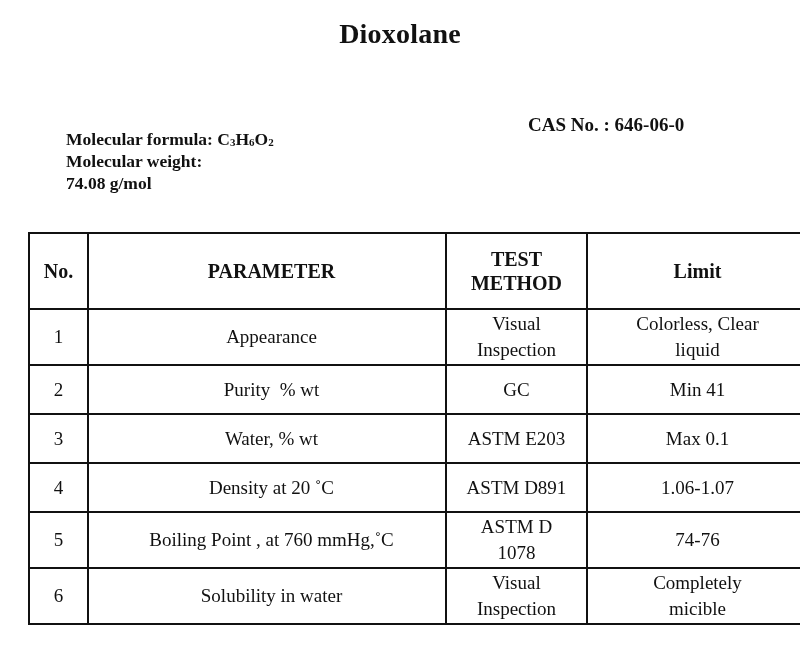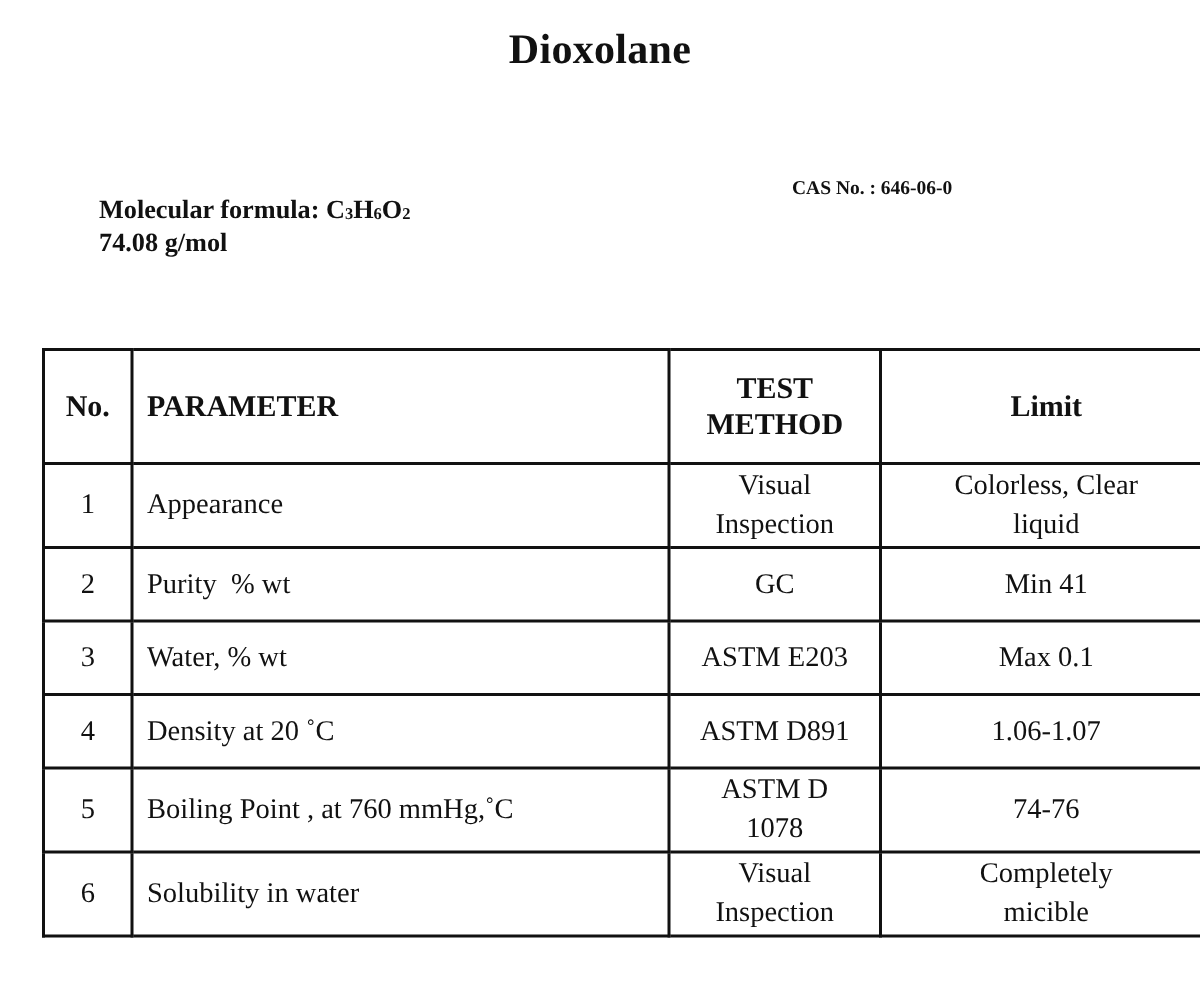--- a/index.html
+++ b/index.html
@@ -1,42 +1,43 @@
 <!DOCTYPE html>
 <html><head>
   <meta charset="utf-8">
   <style>
     html, body { margin: 0; padding: 0; background: #ffffff; }
     body { width: 800px; height: 662px; position: relative; overflow: hidden; color: #111; font-family: "Liberation Serif", "DejaVu Serif", serif; }
     .title { position: absolute; left: 0; top: 18px; width: 800px; text-align: center; font-size: 28px; font-weight: bold; letter-spacing: 0.2px; }
     .meta-left { position: absolute; left: 66px; top: 128px; font-size: 17.5px; font-weight: bold; line-height: 22px; }
-    .meta-right { position: absolute; left: 528px; top: 114px; font-size: 13px; font-weight: bold; line-height: 22px; }
+    .meta-right { position: absolute; left: 528px; top: 114px; font-size: 19px; font-weight: bold; line-height: 22px; }
     .meta-right .colon-light { font-weight: normal; }
     sub { font-size: 11px; vertical-align: -1px; line-height: 0; }
     table.spec { position: absolute; left: 28px; top: 232px; width: 781px; border-collapse: collapse; font-family: "Liberation Sans", "DejaVu Sans", sans-serif; font-stretch: condensed; }
     table.spec th, table.spec td { border: 2px solid #111; padding: 0; font-size: 19px; color: #111; }
     table.spec th { font-weight: bold; font-family: "Liberation Serif", serif; font-size: 20px; line-height: 24px; height: 74px; }
     table.spec td { font-family: "Liberation Serif", serif; font-weight: normal; line-height: 26px; }
     .c-no { width: 57px; text-align: center; }
-    .c-param { width: 347px; text-align: left; padding-left: 9px !important; margin-left: 44px; }
+    .c-param { width: 347px; text-align: center; padding-left: 9px !important; margin-left: 44px; }
     .c-method { width: 139px; text-align: center; }
     .c-limit { text-align: center; }
     tr.r-tall td { height: 54px; }
     tr.r-short td { height: 47px; }
   </style>
 </head>
 <body>
 
 <div class="title">Dioxolane</div>
 
 <div class="meta-left">
   <div>
     <span>Molecular formula:</span>
     <span><span>C</span><sub>3</sub><span>H</span><sub>6</sub><span>O</span><sub>2</sub></span>
   </div>
+  <div>Molecular weight:</div>
   <div>74.08 g/mol</div>
 </div>
 
 <div class="meta-right">
   <div>
     <span>CAS No. :</span>
     <span>646-06-0</span>
   </div>
 </div>
 

